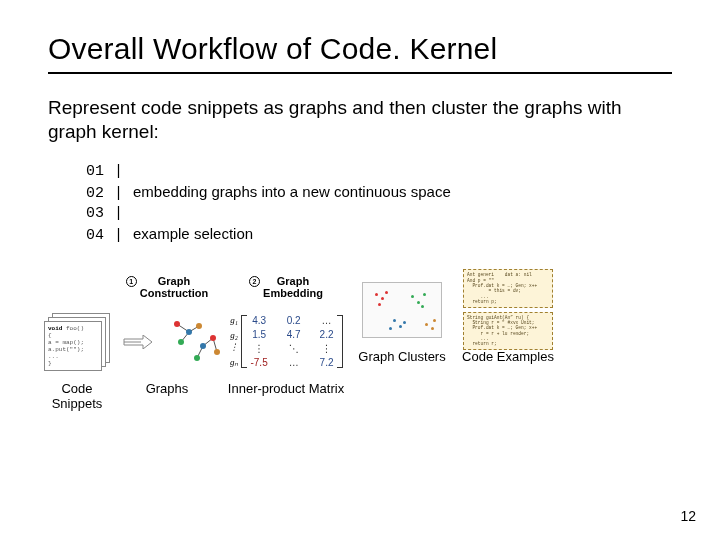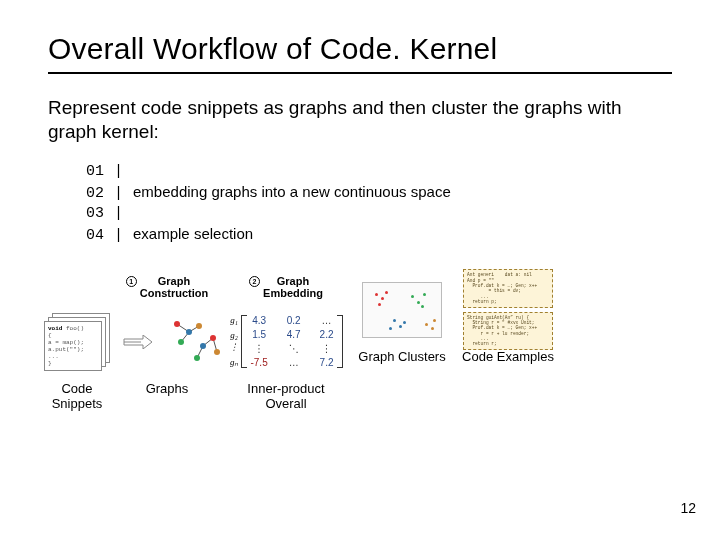--- a/index.html
+++ b/index.html
@@ -177,21 +177,21 @@
     font-size: 4.5px;
     line-height: 1.2;
     padding: 2px 3px;
     text-align: left;
     color: #5a4a20;
     white-space: pre;
     overflow: hidden;
   }
   .pagenum {
     position: absolute;
-    bottom: 24px;
+    bottom: 16px;
     right: 24px;
     font-size: 14px;
   }
 </style>
 </head>
 <body>
 
 <h1 class="title">Overall Workflow of Code. Kernel</h1>
 
 <p class="subtitle">Represent code snippets as graphs and then cluster the graphs with graph kernel:</p>
@@ -303,21 +303,21 @@
           <span class="dots">⋮</span>
           <span class="dots">⋱</span>
           <span class="dots">⋮</span>
           <span class="neg">-7.5</span>
           <span class="dots">…</span>
           <span>7.2</span>
         </div>
         <div class="bracket r"></div>
       </div>
     </div>
-    <div class="stage-bottom">Inner-product Overall</div>
+    <div class="stage-bottom">Inner-product Matrix</div>
   </div>
 
   <div class="stage" style="width:100px">
     <div class="stage-body">
       <div class="scatter">
         <div class="dot" style="left:12px;top:10px;background:#d33"></div>
         <div class="dot" style="left:18px;top:14px;background:#d33"></div>
         <div class="dot" style="left:22px;top:8px;background:#d33"></div>
         <div class="dot" style="left:15px;top:20px;background:#d33"></div>
         <div class="dot" style="left:48px;top:12px;background:#3a5"></div>

